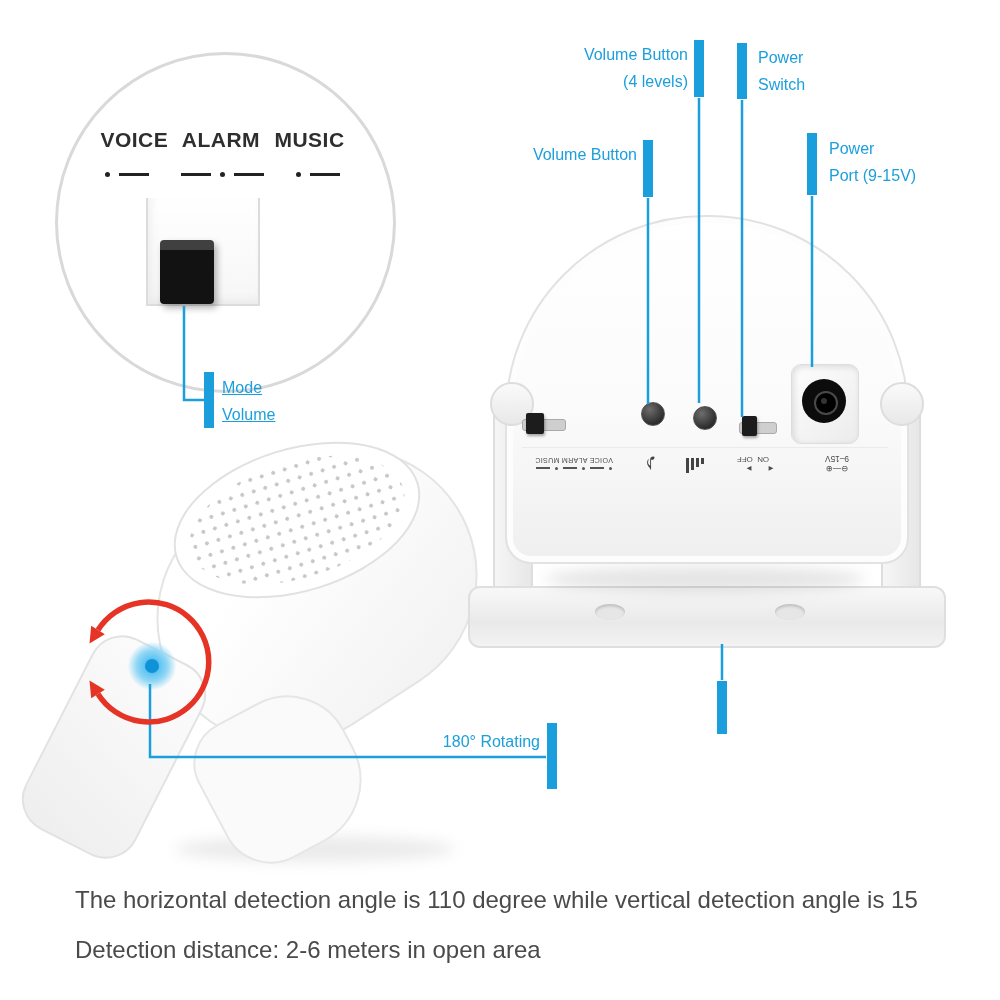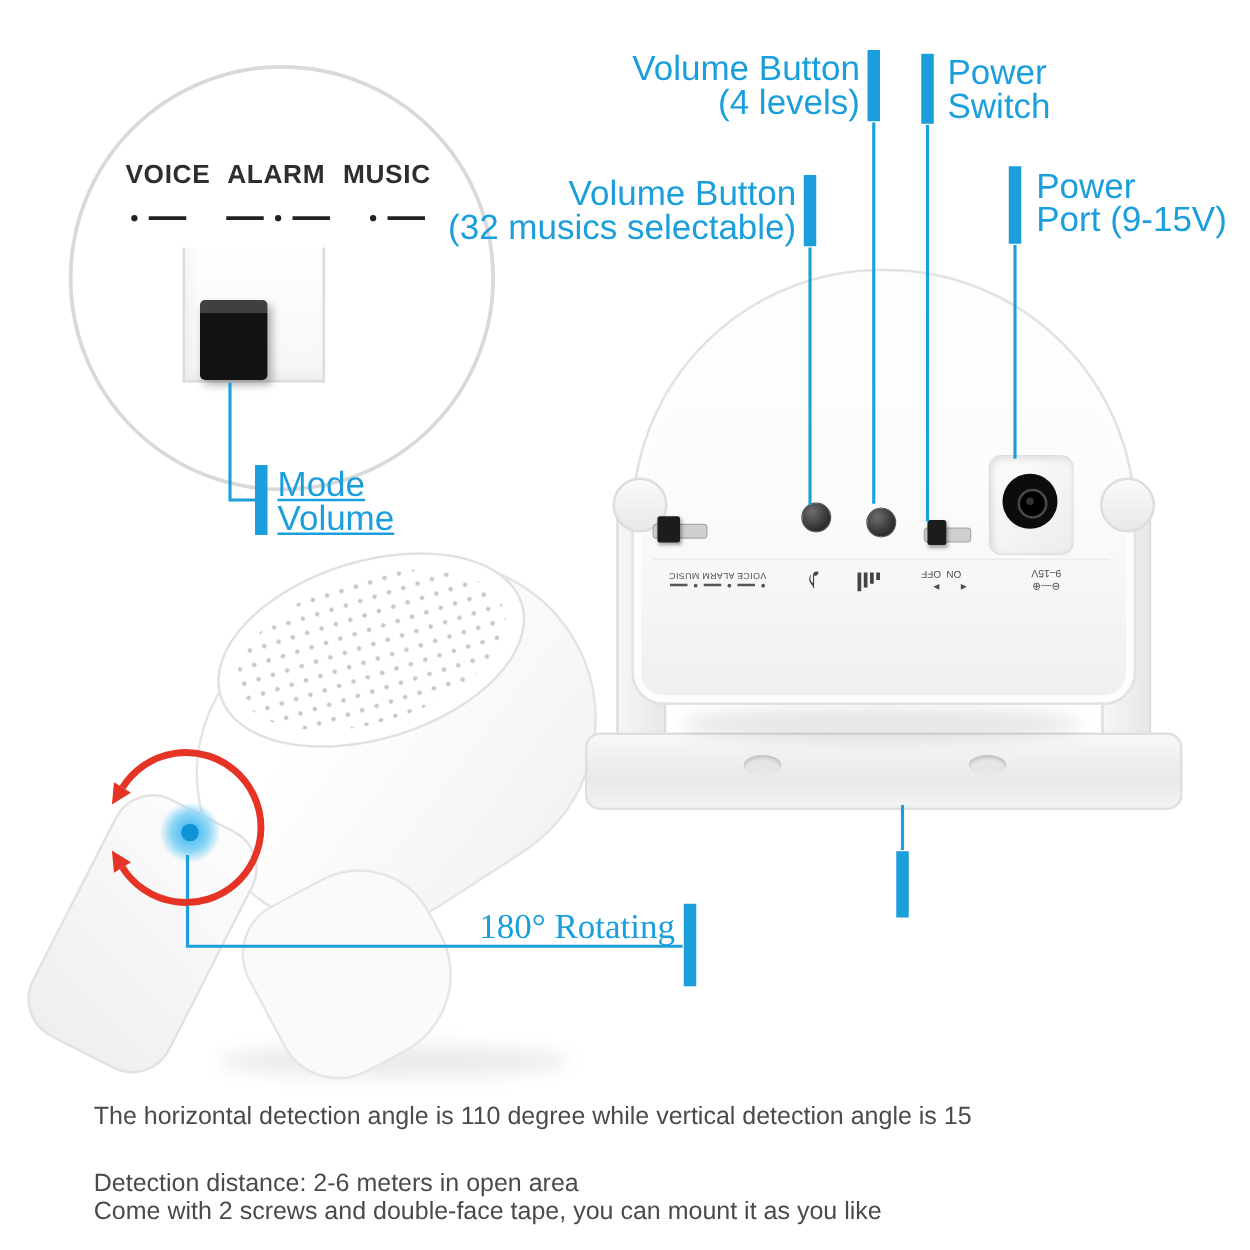--- a/index.html
+++ b/index.html
@@ -6,21 +6,21 @@
     --accent:#1b9fdc;
     --arrow-red:#e53325;
     --footer:#4a4a4a;
   }
   html,body{margin:0;padding:0;background:#fff;}
   .stage{position:relative;width:1000px;height:1000px;background:#fff;overflow:hidden;
          font-family:"Liberation Sans",sans-serif;}
   .abs{position:absolute;}
 
   
-  .callout{position:absolute;color:var(--accent);font-size:28px;line-height:27px;
+  .callout{position:absolute;color:var(--accent);font-size:16px;line-height:27px;
            white-space:nowrap;z-index:20;}
   .callout.ta-right{text-align:right;}
   .cbar{position:absolute;width:10px;background:var(--accent);z-index:20;}
 
   
   .inset{left:55px;top:52px;width:335px;height:335px;border-radius:50%;
          background:#fff;border:3px solid #d9d9d9;z-index:5;}
   .inset-title{left:75px;top:128px;width:295px;text-align:center;color:#2e2e2e;
                font-size:21px;font-weight:600;letter-spacing:.5px;word-spacing:8px;z-index:6;}
   .dashrow{left:95px;top:172px;width:255px;display:flex;justify-content:center;
@@ -96,21 +96,21 @@
           border:2px solid #e2e2e2;z-index:3;}
   .fd-pivot{left:128px;top:642px;width:48px;height:48px;border-radius:50%;z-index:4;
             background:radial-gradient(circle,#2fb3ef 0%,#8fd6f5 45%,rgba(255,255,255,0) 72%);}
   .fd-pivot-dot{left:145px;top:659px;width:14px;height:14px;border-radius:50%;
                 background:#0f93d6;z-index:5;}
 
   
   .overlay{position:absolute;left:0;top:0;width:1000px;height:1000px;z-index:10;pointer-events:none;}
 
   
-  .footer-line{position:absolute;left:75px;color:var(--footer);font-size:20px;z-index:20;}
+  .footer-line{position:absolute;left:75px;color:var(--footer);font-size:24px;z-index:20;}
 </style>
 </head>
 <body>
 
 <div class="stage">
 
   <div class="abs inset"></div>
   <div class="abs inset-title">VOICE ALARM MUSIC</div>
   <div class="abs dashrow">
     <span class="dot"></span>
@@ -210,39 +210,37 @@
 
   <div class="cbar" style="left:694px;top:40px;height:57px;"></div>
   <div class="callout ta-right" style="right:312px;top:41px;">
     <div>Volume Button</div>
     <div>(4 levels)</div>
   </div>
 
   <div class="cbar" style="left:643px;top:140px;height:57px;"></div>
   <div class="callout ta-right" style="right:363px;top:141px;">
     <div>Volume Button</div>
-    <div>(32 musics selectable)</div>
   </div>
 
   <div class="cbar" style="left:737px;top:43px;height:56px;"></div>
   <div class="callout" style="left:758px;top:44px;">
     <div>Power</div>
     <div>Switch</div>
   </div>
 
   <div class="cbar" style="left:807px;top:133px;height:62px;"></div>
   <div class="callout" style="left:829px;top:135px;">
     <div>Power</div>
     <div>Port (9-15V)</div>
   </div>
 
   <div class="cbar" style="left:717px;top:681px;height:53px;"></div>
 
   <div class="cbar" style="left:547px;top:723px;height:66px;"></div>
-  <div class="callout ta-right" style="right:460px;top:726px;line-height:31px;font-family:Liberation Serif, serif;">
+  <div class="callout ta-right" style="right:460px;top:726px;line-height:31px;">
     <div>180° Rotating</div>
   </div>
 
   <p class="footer-line" style="top:862px;">The horizontal detection angle is 110 degree while vertical detection angle is 15</p>
   <p class="footer-line" style="top:900px;margin-top:36px;">Detection distance: 2-6 meters in open area</p>
-  <p class="footer-line" style="top:938px;">Come with 2 screws and double-face tape, you can mount it as you like</p>
 
 </div>
 
 </body></html>

